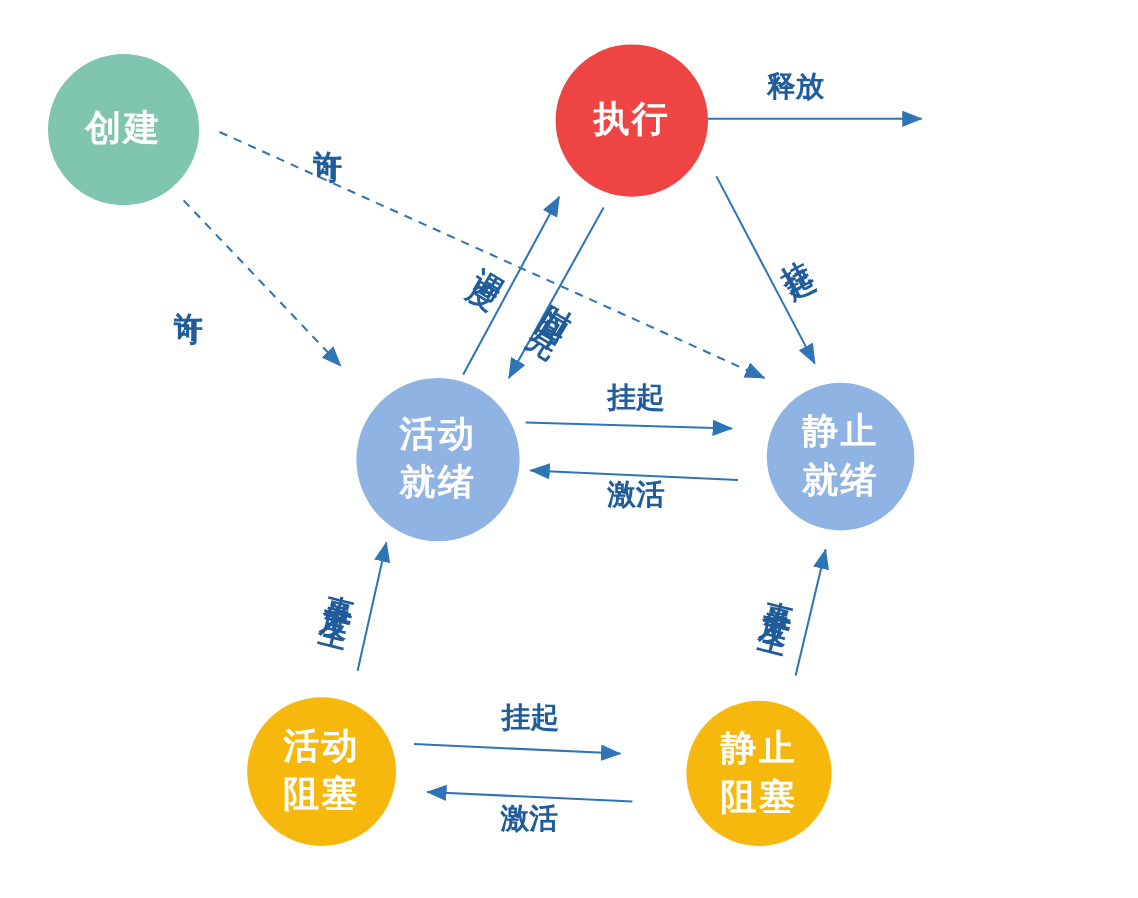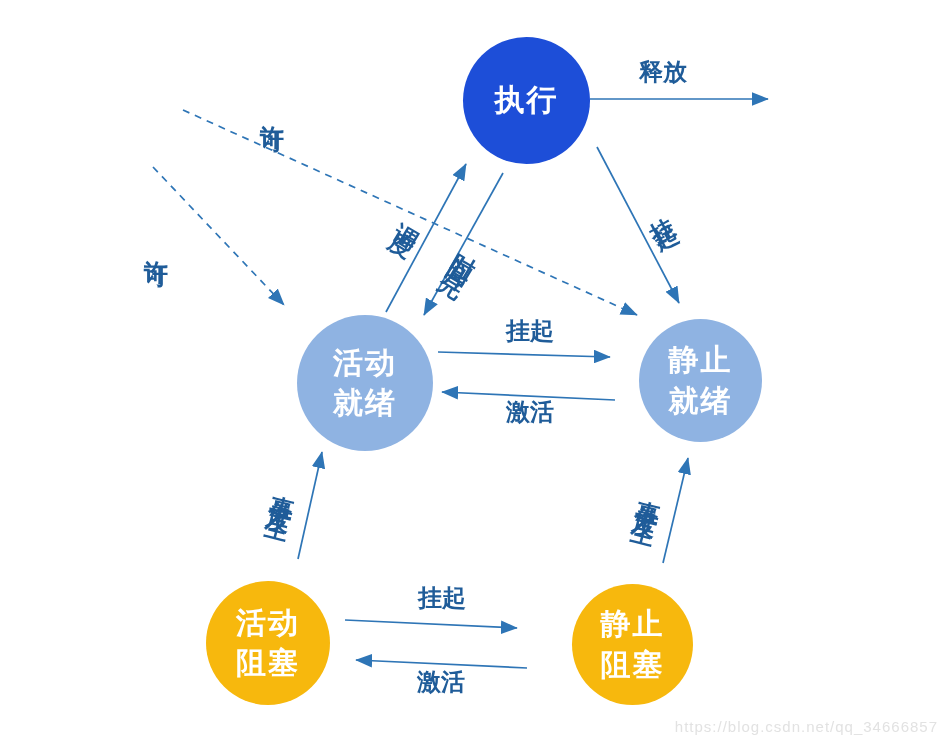--- a/index.html
+++ b/index.html
@@ -49,21 +49,25 @@
     <path class="edge" d="M503,173 L424,315" marker-end="url(#ah)"></path>
     <path class="edge" d="M597,147 L679,303" marker-end="url(#ah)"></path>
     <path class="edge" d="M438,352 L610,357" marker-end="url(#ah)"></path>
     <path class="edge" d="M615,400 L442,392" marker-end="url(#ah)"></path>
     <path class="edge" d="M298,559 L322,452" marker-end="url(#ah)"></path>
     <path class="edge" d="M663,563 L688,458" marker-end="url(#ah)"></path>
     <path class="edge" d="M345,620 L517,628" marker-end="url(#ah)"></path>
     <path class="edge" d="M527,668 L356,660" marker-end="url(#ah)"></path>
   </svg>
 
-  <div class="node" style="left: 463px; top: 37px; width: 127px; height: 127px; background-color: #1d4ed8;">
+  <div class="node" style="left: 40px; top: 45px; width: 126px; height: 126px; background-color: rgb(127, 197, 175);">
+    <span>创建</span>
+      <span></span>
+  </div>
+  <div class="node" style="left: 463px; top: 37px; width: 127px; height: 127px; background-color: #ef4444;">
     <span>执行</span>
       <span></span>
   </div>
   <div class="node" style="left: 297px; top: 315px; width: 136px; height: 136px; background-color: rgb(143, 179, 226);">
     <span>活动</span>
       <span>就绪</span>
   </div>
   <div class="node" style="left: 639px; top: 319px; width: 123px; height: 123px; background-color: rgb(143, 179, 226);">
     <span>静止</span>
       <span>就绪</span>
@@ -83,14 +87,13 @@
   <div class="elabel vert r31" style="left:418px;top:217px;">调度</div>
   <div class="elabel vert r31" style="left:472px;top:251px;">时间片完</div>
   <div class="elabel vert rm28" style="left:651px;top:210px;">挂起</div>
   <div class="elabel" style="left:530px;top:331px;">挂起</div>
   <div class="elabel" style="left:530px;top:412px;">激活</div>
   <div class="elabel vert r14" style="left:286px;top:491px;">事件发生</div>
   <div class="elabel vert r14" style="left:652px;top:496px;">事件发生</div>
   <div class="elabel" style="left:442px;top:598px;">挂起</div>
   <div class="elabel" style="left:441px;top:682px;">激活</div>
 
-  <div id="watermark">https://blog.csdn.net/qq_34666857</div>
 </div>
 
 </body></html>

